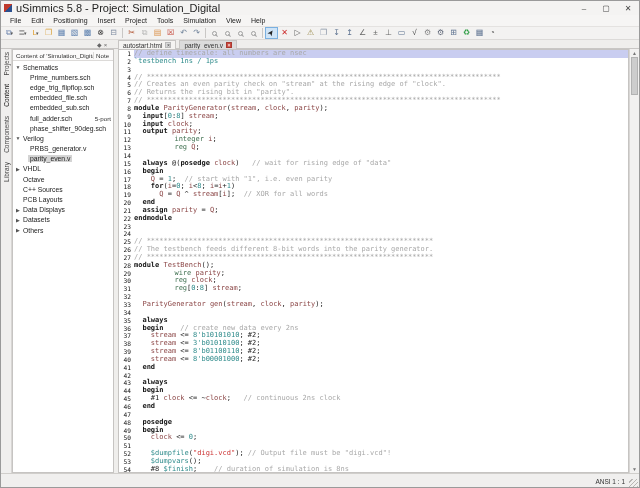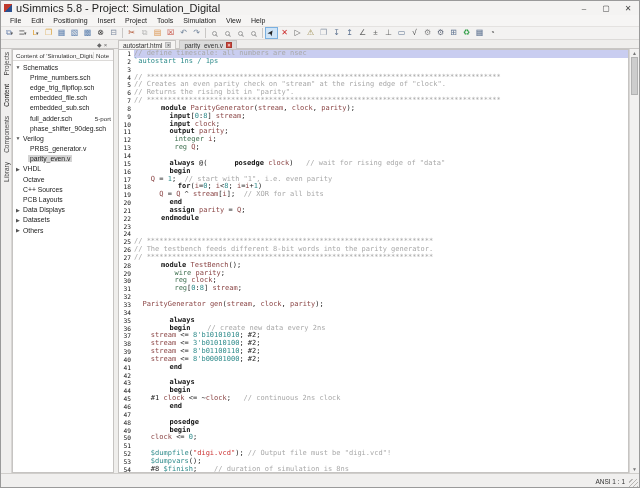--- a/index.html
+++ b/index.html
@@ -52,21 +52,21 @@
   .trow .lbl{padding:0 2px;}
   .trow .lbl.sel{background:#d4d4d4;}
   .trow .note{position:absolute;right:2px;font-size:6.2px;color:#333;}
   #splitter{width:4px;background:#efeeec;}
   #editor{flex:1;background:#fff;border:1px solid #c6c4c2;overflow:hidden;position:relative;
           font-family:"DejaVu Sans Mono","Liberation Mono",monospace;}
   .cline{height:7.852px;display:flex;white-space:pre;}
   .lnum{width:15px;flex:none;text-align:right;padding-right:3px;font-size:6.2px;line-height:7.852px;color:#111;}
   .ltext{flex:1;font-size:7px;line-height:7.852px;}
   .ltext.selline{background:#c9cdf0;}
-  .tk-k{font-weight:bold;color:#141414;margin-left:27px;}
+  .tk-k{font-weight:bold;color:#141414;}
   .tk-t{color:#3f7050;margin-left:32px;}
   .tk-i{color:#8a4444;}
   .tk-n{color:#2e8b8b;}
   .tk-s{color:#cc3333;}
   .tk-c{color:#a8a8a8;}
   .tk-y{color:#2e8b8b;}
   .tk-p{color:#222;}
   #vscroll{width:10px;background:#f2f1f0;border-left:1px solid #d8d6d4;display:flex;flex-direction:column;}
   .sarrow{height:8px;font-size:5px;color:#777;text-align:center;line-height:8px;}
   #sthumb{margin:0 1px;height:38px;background:#cdcdcd;border:1px solid #b2b2b2;}
@@ -322,38 +322,38 @@
             <span class="arr">▶</span>
             <span class="lbl">Others</span>
           </div>
         </div>
     </div>
 
     <div id="splitter"></div>
 
     <div id="editor">
         <div class="cline"><div class="lnum">1</div><div class="ltext selline"><span class="tk-c">// define timescale: all numbers are nsec</span></div></div>
-        <div class="cline"><div class="lnum">2</div><div class="ltext"><span class="tk-y">`autostart 1ns / 1ps</span></div></div>
+        <div class="cline"><div class="lnum">2</div><div class="ltext"><span class="tk-y">`testbench 1ns / 1ps</span></div></div>
         <div class="cline"><div class="lnum">3</div><div class="ltext"></div></div>
         <div class="cline"><div class="lnum">4</div><div class="ltext"><span class="tk-c">// ************************************************************************************</span></div></div>
         <div class="cline"><div class="lnum">5</div><div class="ltext"><span class="tk-c">// Creates an even parity check on "stream" at the rising edge of "clock".</span></div></div>
         <div class="cline"><div class="lnum">6</div><div class="ltext"><span class="tk-c">// Returns the rising bit in "parity".</span></div></div>
         <div class="cline"><div class="lnum">7</div><div class="ltext"><span class="tk-c">// ************************************************************************************</span></div></div>
         <div class="cline"><div class="lnum">8</div><div class="ltext"><span class="tk-k">module</span><span class="tk-p"> </span><span class="tk-i">ParityGenerator</span><span class="tk-p">(</span><span class="tk-i">stream</span><span class="tk-p">, </span><span class="tk-i">clock</span><span class="tk-p">, </span><span class="tk-i">parity</span><span class="tk-p">);</span></div></div>
         <div class="cline"><div class="lnum">9</div><div class="ltext"><span class="tk-p">  </span><span class="tk-k">input</span><span class="tk-p">[</span><span class="tk-n">0</span><span class="tk-p">:</span><span class="tk-n">8</span><span class="tk-p">] </span><span class="tk-i">stream</span><span class="tk-p">;</span></div></div>
         <div class="cline"><div class="lnum">10</div><div class="ltext"><span class="tk-p">  </span><span class="tk-k">input</span><span class="tk-p"> </span><span class="tk-i">clock</span><span class="tk-p">;</span></div></div>
         <div class="cline"><div class="lnum">11</div><div class="ltext"><span class="tk-p">  </span><span class="tk-k">output</span><span class="tk-p"> </span><span class="tk-i">parity</span><span class="tk-p">;</span></div></div>
         <div class="cline"><div class="lnum">12</div><div class="ltext"><span class="tk-p">  </span><span class="tk-t">integer</span><span class="tk-p"> </span><span class="tk-i">i</span><span class="tk-p">;</span></div></div>
         <div class="cline"><div class="lnum">13</div><div class="ltext"><span class="tk-p">  </span><span class="tk-t">reg</span><span class="tk-p"> </span><span class="tk-i">Q</span><span class="tk-p">;</span></div></div>
         <div class="cline"><div class="lnum">14</div><div class="ltext"></div></div>
         <div class="cline"><div class="lnum">15</div><div class="ltext"><span class="tk-p">  </span><span class="tk-k">always</span><span class="tk-p"> @(</span><span class="tk-k">posedge</span><span class="tk-p"> </span><span class="tk-i">clock</span><span class="tk-p">)</span><span class="tk-c">   // wait for rising edge of "data"</span></div></div>
         <div class="cline"><div class="lnum">16</div><div class="ltext"><span class="tk-p">  </span><span class="tk-k">begin</span></div></div>
         <div class="cline"><div class="lnum">17</div><div class="ltext"><span class="tk-p">    </span><span class="tk-i">Q</span><span class="tk-p"> = </span><span class="tk-n">1</span><span class="tk-p">;</span><span class="tk-c">  // start with "1", i.e. even parity</span></div></div>
         <div class="cline"><div class="lnum">18</div><div class="ltext"><span class="tk-p">    </span><span class="tk-k">for</span><span class="tk-p">(</span><span class="tk-i">i</span><span class="tk-p">=</span><span class="tk-n">0</span><span class="tk-p">; </span><span class="tk-i">i</span><span class="tk-p">&lt;</span><span class="tk-n">8</span><span class="tk-p">; </span><span class="tk-i">i</span><span class="tk-p">=</span><span class="tk-i">i</span><span class="tk-p">+</span><span class="tk-n">1</span><span class="tk-p">)</span></div></div>
-        <div class="cline"><div class="lnum">19</div><div class="ltext"><span class="tk-p">      </span><span class="tk-i">Q</span><span class="tk-p"> = </span><span class="tk-i">Q</span><span class="tk-p"> ^ </span><span class="tk-i">stream</span><span class="tk-p">[</span><span class="tk-i">i</span><span class="tk-p">];</span><span class="tk-c">  // XOR for all bits</span></div></div>
+        <div class="cline"><div class="lnum">19</div><div class="ltext"><span class="tk-p">      </span><span class="tk-i">Q</span><span class="tk-p"> = </span><span class="tk-i">Q</span><span class="tk-p"> ^ </span><span class="tk-i">stream</span><span class="tk-p">[</span><span class="tk-i">i</span><span class="tk-p">];</span><span class="tk-c">  // XOR for all words</span></div></div>
         <div class="cline"><div class="lnum">20</div><div class="ltext"><span class="tk-p">  </span><span class="tk-k">end</span></div></div>
         <div class="cline"><div class="lnum">21</div><div class="ltext"><span class="tk-p">  </span><span class="tk-k">assign</span><span class="tk-p"> </span><span class="tk-i">parity</span><span class="tk-p"> = </span><span class="tk-i">Q</span><span class="tk-p">;</span></div></div>
         <div class="cline"><div class="lnum">22</div><div class="ltext"><span class="tk-k">endmodule</span></div></div>
         <div class="cline"><div class="lnum">23</div><div class="ltext"></div></div>
         <div class="cline"><div class="lnum">24</div><div class="ltext"></div></div>
         <div class="cline"><div class="lnum">25</div><div class="ltext"><span class="tk-c">// ********************************************************************</span></div></div>
         <div class="cline"><div class="lnum">26</div><div class="ltext"><span class="tk-c">// The testbench feeds different 8-bit words into the parity generator.</span></div></div>
         <div class="cline"><div class="lnum">27</div><div class="ltext"><span class="tk-c">// ********************************************************************</span></div></div>
         <div class="cline"><div class="lnum">28</div><div class="ltext"><span class="tk-k">module</span><span class="tk-p"> </span><span class="tk-i">TestBench</span><span class="tk-p">();</span></div></div>
         <div class="cline"><div class="lnum">29</div><div class="ltext"><span class="tk-p">  </span><span class="tk-t">wire</span><span class="tk-p"> </span><span class="tk-i">parity</span><span class="tk-p">;</span></div></div>

